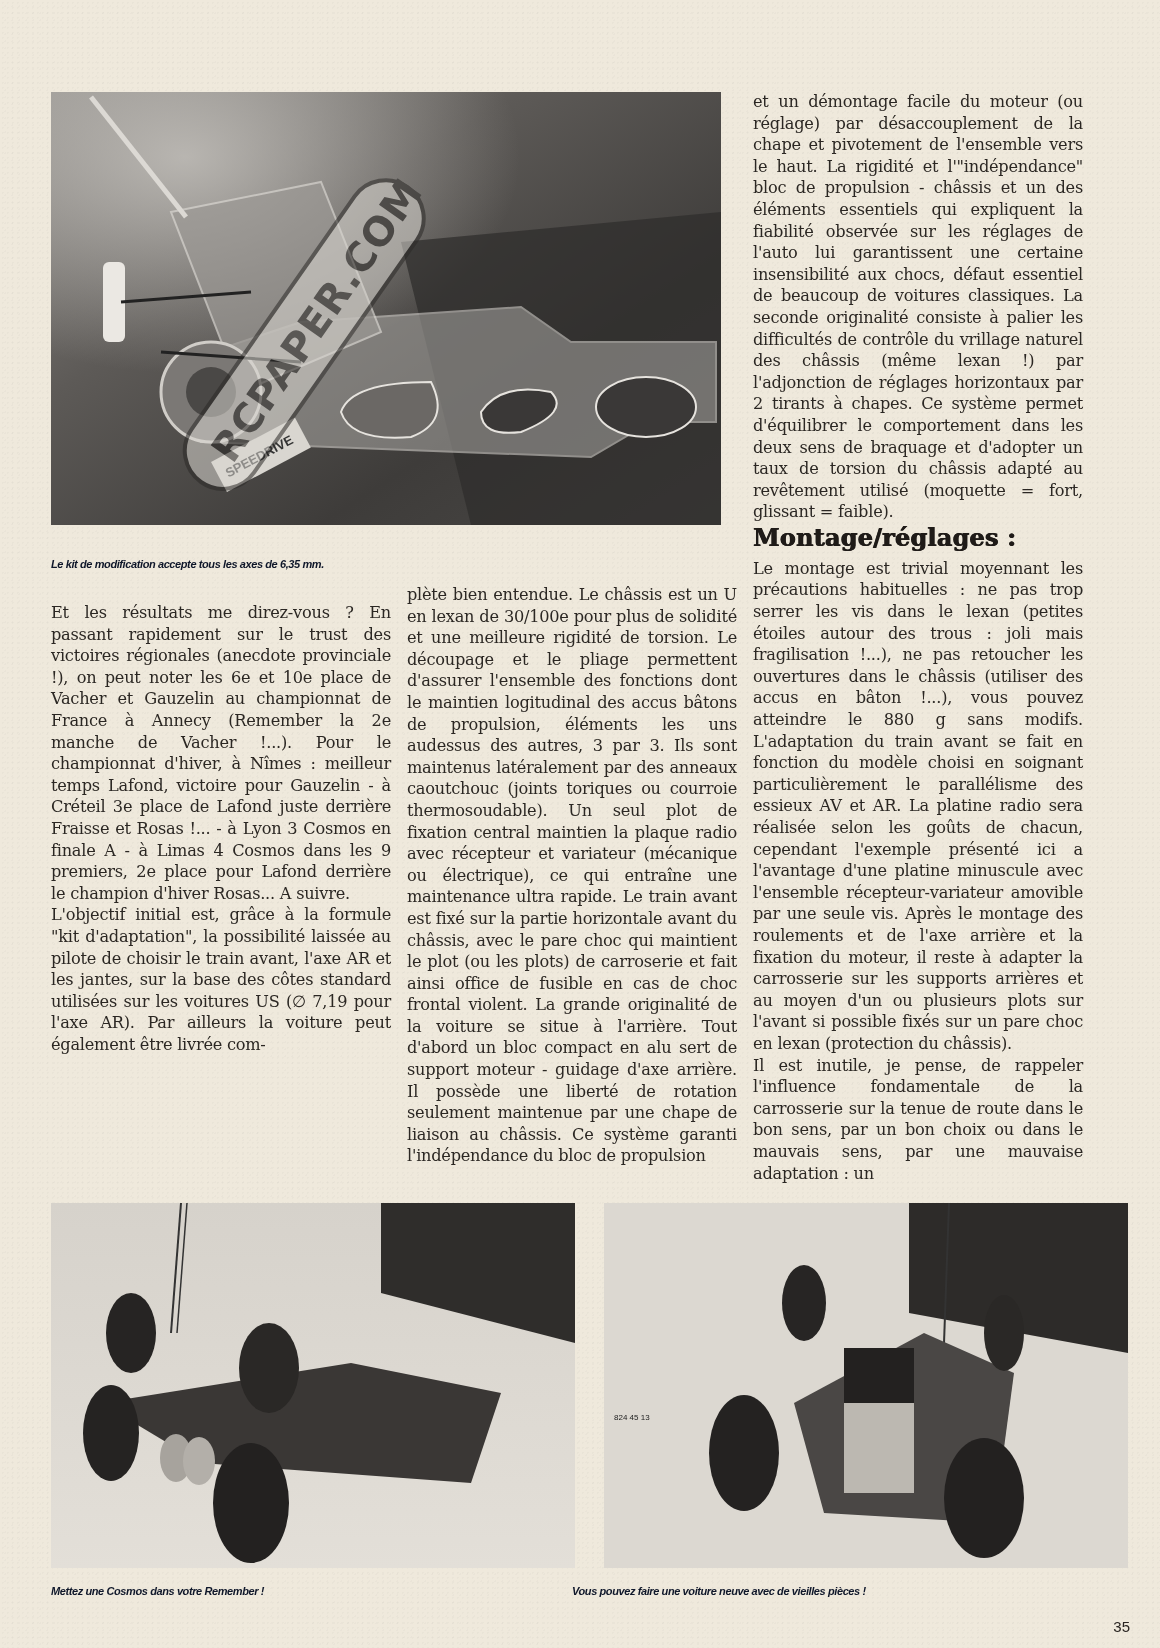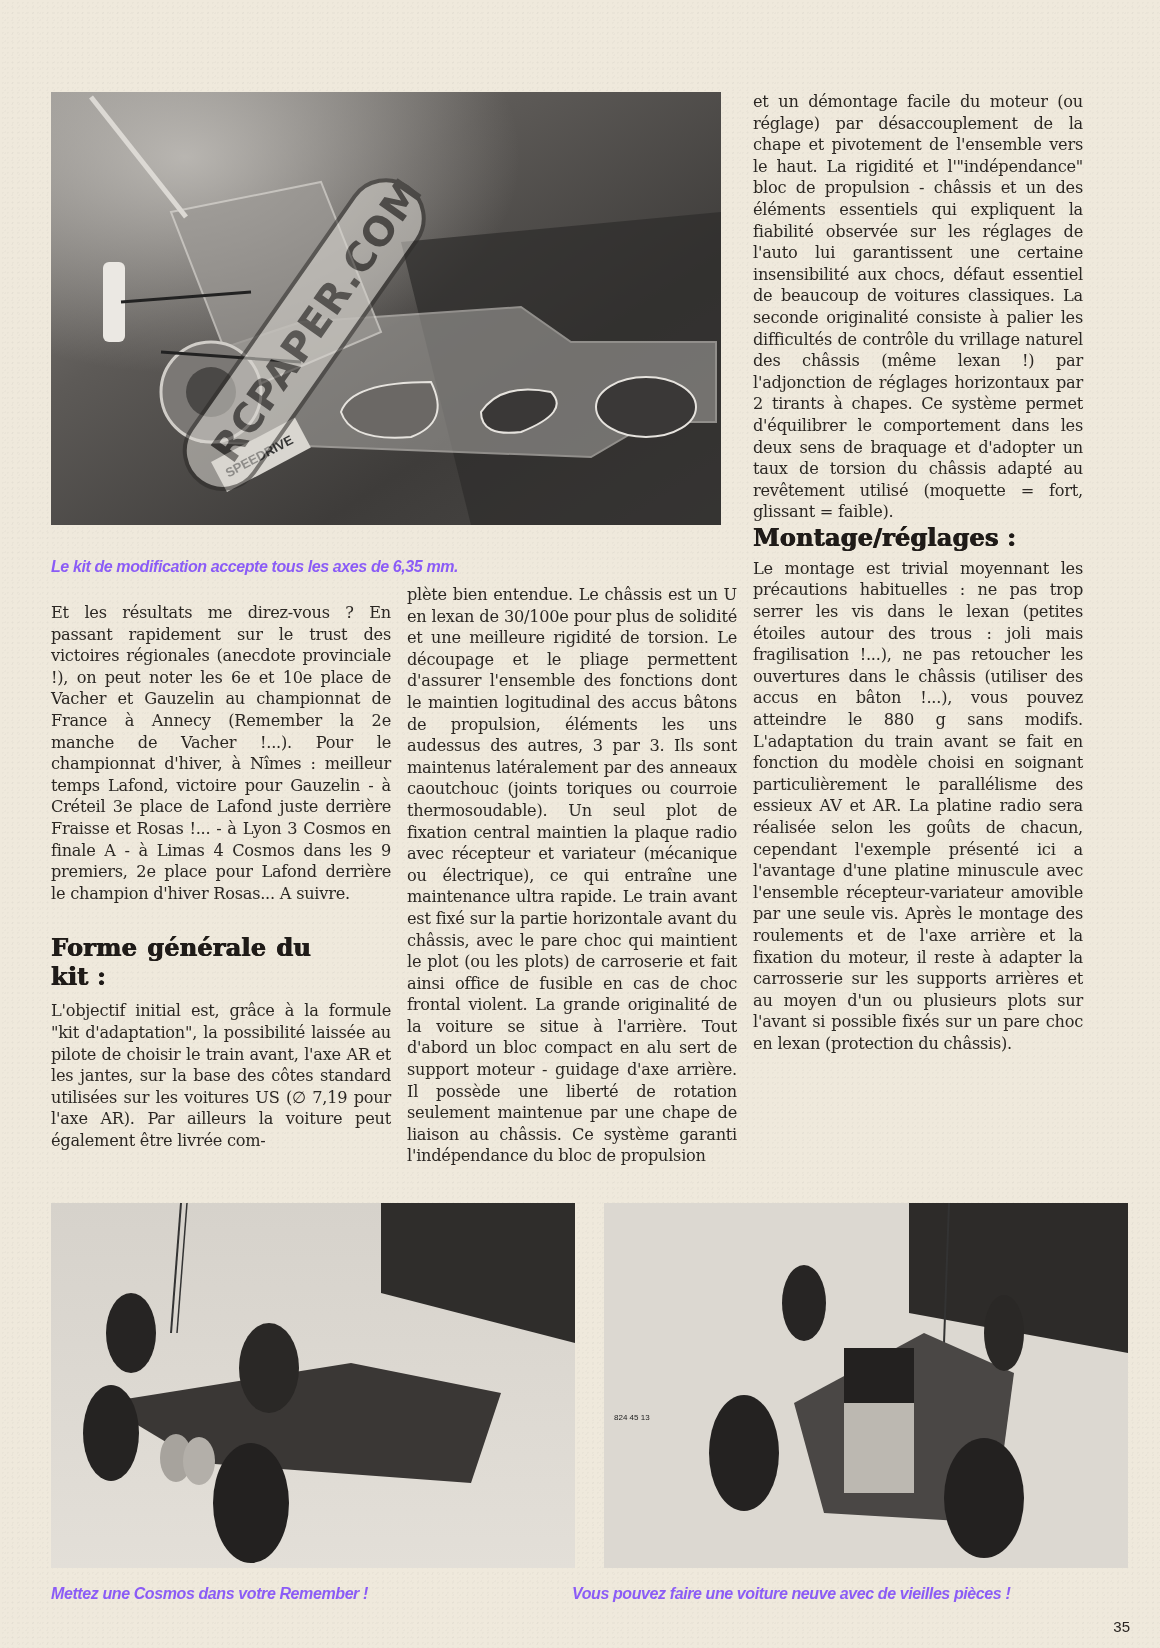--- a/index.html
+++ b/index.html
@@ -21,21 +21,21 @@
   .body-text p { margin:0; }
   .col { position:absolute; }
   h2.section {
     font-family:"DejaVu Serif", serif; font-weight:900;
     font-size:24px; line-height:29px; margin:0; color:#1f1b18;
     letter-spacing:0.2px;
     text-shadow: 0.6px 0 0 #1f1b18, -0.3px 0 0 #1f1b18;
   }
   .caption {
     position:absolute; font-family:"Liberation Sans", sans-serif;
-    font-style:italic; font-weight:bold; font-size:16px; color:#8b5cf6;
+    font-style:italic; font-weight:bold; font-size:11px; color:#0f172a;
     letter-spacing:-0.4px; margin:0;
   }
   .photo { position:absolute; overflow:hidden; }
   .photo svg { display:block; width:100%; height:100%; }
   .page-number {
     position:absolute; right:30px; top:1618px;
     font-family:"Liberation Sans", sans-serif; font-size:15px; color:#2a2522;
   }
 </style>
 </head>
@@ -81,32 +81,32 @@
     <g opacity="0.55" transform="translate(150,390) rotate(-55)">
       <rect x="0" y="-38" width="360" height="76" rx="38" fill="#d9d6d0" stroke="#2b2927" stroke-width="4"></rect>
       <text x="32" y="16" font-family="DejaVu Sans, sans-serif" font-size="40" font-weight="bold" fill="#2b2927" letter-spacing="1">RCPAPER.COM</text>
     </g>
   </svg>
 </div>
 <p class="caption" style="left:51px; top:558px;">Le kit de modification accepte tous les axes de 6,35 mm.</p>
 
 <div class="col body-text" style="left:51px; top:602px; width:340px;">
   <p>Et les résultats me direz-vous ? En passant rapidement sur le trust des victoires régionales (anecdote provinciale !), on peut noter les 6e et 10e place de Vacher et Gauzelin au championnat de France à Annecy (Remember la 2e manche de Vacher !...). Pour le championnat d'hiver, à Nîmes : meilleur temps Lafond, victoire pour Gauzelin - à Créteil 3e place de Lafond juste derrière Fraisse et Rosas !... - à Lyon 3 Cosmos en finale A - à Limas 4 Cosmos dans les 9 premiers, 2e place pour Lafond derrière le champion d'hiver Rosas... A suivre.</p>
-  <h2 class="section" style="margin-top:29px; margin-bottom:9px; width:260px;">Forme générale du kit :</h2>
   <p>L'objectif initial est, grâce à la formule "kit d'adaptation", la possibilité laissée au pilote de choisir le train avant, l'axe AR et les jantes, sur la base des côtes standard utilisées sur les voitures US (∅ 7,19 pour l'axe AR). Par ailleurs la voiture peut également être livrée com-</p>
 </div>
 
 <div class="col body-text" style="left:407px; top:584px; width:330px;">
   <p>plète bien entendue. Le châssis est un U en lexan de 30/100e pour plus de solidité et une meilleure rigidité de torsion. Le découpage et le pliage permettent d'assurer l'ensemble des fonctions dont le maintien logitudinal des accus bâtons de propulsion, éléments les uns audessus des autres, 3 par 3. Ils sont maintenus latéralement par des anneaux caoutchouc (joints toriques ou courroie thermosoudable). Un seul plot de fixation central maintien la plaque radio avec récepteur et variateur (mécanique ou électrique), ce qui entraîne une maintenance ultra rapide. Le train avant est fixé sur la partie horizontale avant du châssis, avec le pare choc qui maintient le plot (ou les plots) de carroserie et fait ainsi office de fusible en cas de choc frontal violent. La grande originalité de la voiture se situe à l'arrière. Tout d'abord un bloc compact en alu sert de support moteur - guidage d'axe arrière. Il possède une liberté de rotation seulement maintenue par une chape de liaison au châssis. Ce système garanti l'indépendance du bloc de propulsion</p>
 </div>
 
 <div class="col body-text" style="left:753px; top:91px; width:330px;">
   <p>et un démontage facile du moteur (ou réglage) par désaccouplement de la chape et pivotement de l'ensemble vers le haut. La rigidité et l'"indépendance" bloc de propulsion - châssis et un des éléments essentiels qui expliquent la fiabilité observée sur les réglages de l'auto lui garantissent une certaine insensibilité aux chocs, défaut essentiel de beaucoup de voitures classiques. La seconde originalité consiste à palier les difficultés de contrôle du vrillage naturel des châssis (même lexan !) par l'adjonction de réglages horizontaux par 2 tirants à chapes. Ce système permet d'équilibrer le comportement dans les deux sens de braquage et d'adopter un taux de torsion du châssis adapté au revêtement utilisé (moquette = fort, glissant = faible).</p>
   <h2 class="section" style="margin-bottom:6px;">Montage/réglages :</h2>
   <p>Le montage est trivial moyennant les précautions habituelles : ne pas trop serrer les vis dans le lexan (petites étoiles autour des trous : joli mais fragilisation !...), ne pas retoucher les ouvertures dans le châssis (utiliser des accus en bâton !...), vous pouvez atteindre le 880 g sans modifs. L'adaptation du train avant se fait en fonction du modèle choisi en soignant particulièrement le parallélisme des essieux AV et AR. La platine radio sera réalisée selon les goûts de chacun, cependant l'exemple présenté ici a l'avantage d'une platine minuscule avec l'ensemble récepteur-variateur amovible par une seule vis. Après le montage des roulements et de l'axe arrière et la fixation du moteur, il reste à adapter la carrosserie sur les supports arrières et au moyen d'un ou plusieurs plots sur l'avant si possible fixés sur un pare choc en lexan (protection du châssis).</p>
+  <p>Il est inutile, je pense, de rappeler l'influence fondamentale de la carrosserie sur la tenue de route dans le bon sens, par un bon choix ou dans le mauvais sens, par une mauvaise adaptation : un</p>
 </div>
 
 <div class="photo" style="left:51px; top:1203px; width:524px; height:365px;">
   <svg viewBox="0 0 524 365" preserveAspectRatio="none">
     <defs>
       <linearGradient id="bgBL" x1="0" y1="0" x2="0" y2="1">
         <stop offset="0" stop-color="#d6d2cb"></stop>
         <stop offset="1" stop-color="#e3dfd8"></stop>
       </linearGradient>
     </defs>

